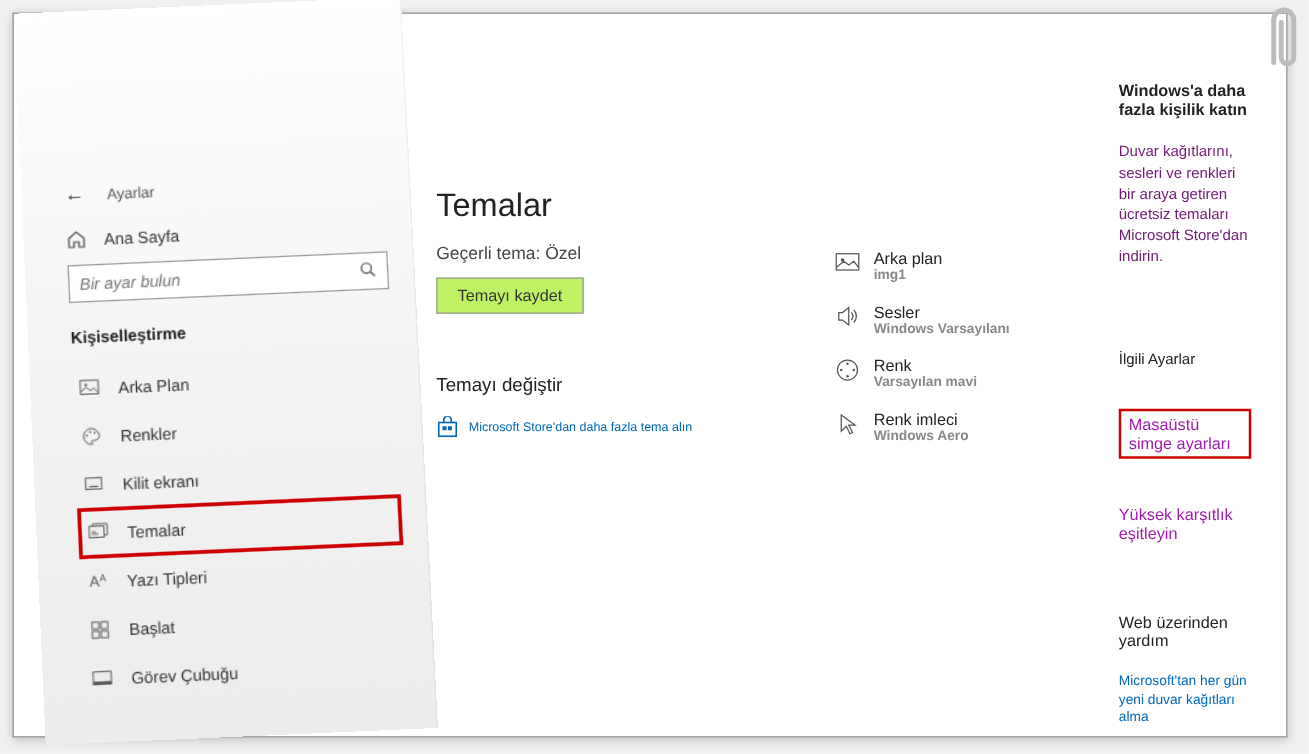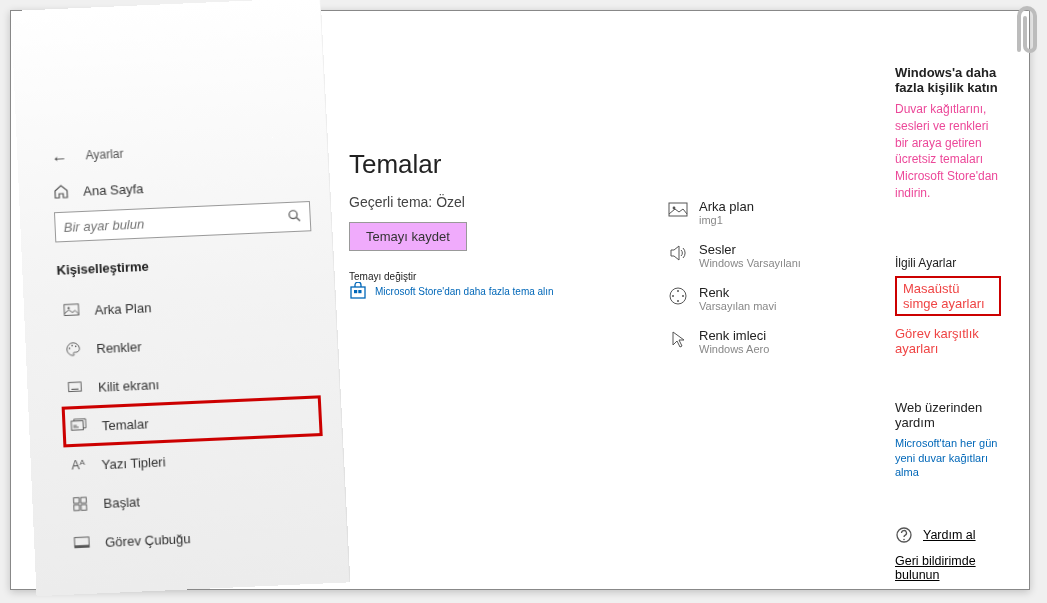--- a/index.html
+++ b/index.html
@@ -113,45 +113,45 @@
   .theme-preview .start div{background:rgba(255,255,255,0.12);}
   .theme-preview .aa{
     position:absolute; left:85px; top:72px;
     color:#fff; font-size:16px;
   }
   .clouds{position:absolute; top:16px; right:24px; width:50px; height:18px; background:#fff;
     border-radius:10px; box-shadow: -18px 6px 0 0 #fff, 20px 2px 0 -4px #fff;}
   .save-btn {
     display:inline-block;
     border:1px solid #999;
-    background:#f0abfc;
+    background:#bef264;
     padding:6px 16px;
     font-size:13px;
     color:#333;
     cursor:pointer;
-    margin-bottom: 20px;
-  }
-  .change-title { font-size:10px; color:#222; margin-bottom:0; }
+    margin-bottom: 49px;
+  }
+  .change-title { font-size:15px; color:#222; margin-bottom:16px; }
   .store-link { display:flex; align-items:center; gap:8px; color:#0067b8; font-size:10px; cursor:pointer; }
   .store-icon{width:18px;height:18px;}
 
   
   .col-mid { width: 200px; margin-top: 160px; display:flex; flex-direction:column; gap:16px; }
   .prop-row { display:flex; gap:10px; cursor:pointer; }
   .prop-icon { width:22px; height:22px; color:#555; display:flex; align-items:center; justify-content:center;}
   .prop-main { display:flex;flex-direction:column; }
   .prop-label { font-size:13px; color:#222; }
-  .prop-value { font-size:11px; color:#888; }
+  .prop-value { font-size:11px; color:#888;font-weight:bold; }
 
   
-  .col-right { flex:1; padding-top: 26px; display:flex; flex-direction:column; }
+  .col-right { flex:1; padding-top: 26px; display:flex; flex-direction:column;gap:12px; }
   .promo-title { font-size:13px; font-weight:600; color:#222; margin-bottom:6px; }
-  .promo-text { font-size:12px; color:#ec4899; line-height:1.4; margin-bottom: 54px; max-width:210px;}
+  .promo-text { font-size:12px; color:#701a75; line-height:1.4; margin-bottom: 54px; max-width:210px;}
   .related-title { font-size:12px; color:#222; margin-bottom:6px; }
-  .link { color:#ef4444; font-size:13px; cursor:pointer; margin-bottom:10px; display:block;}
+  .link { color:#a21caf; font-size:13px; cursor:pointer; margin-bottom:10px; display:block;margin-top:15px;}
   .link.highlighted { border:2px solid #cc0000; padding:3px 6px; display:inline-block; margin-bottom:10px;}
   .web-help-title { font-size:13px; color:#222; margin-bottom:6px; margin-top:34px;}
   .help-link { color:#0067b8; font-size:11px; line-height:1.35; cursor:pointer; display:block; max-width:190px;}
   .footer-links { margin-top:46px; display:flex; flex-direction:column; gap:10px;}
   .footer-row { display:flex; align-items:center; gap:10px; font-size:12.5px; color:#555;}
   .footer-row .lbl { color:#000000;text-decoration:underline;}
   .footer-icon{width:18px;height:18px;color:#555;}
 </style>
 </head>
 <body>
@@ -323,21 +323,21 @@
         </span>
       </div>
     </div>
 
     <div class="col-right">
       <div class="promo-title">Windows'a daha fazla kişilik katın</div>
       <div class="promo-text">Duvar kağıtlarını, sesleri ve renkleri bir araya getiren ücretsiz temaları Microsoft Store'dan indirin.</div>
 
       <div class="related-title">İlgili Ayarlar</div>
       <span class="link highlighted">Masaüstü simge ayarları</span>
-      <span class="link">Görev karşıtlık ayarları</span>
+      <span class="link">Yüksek karşıtlık eşitleyin</span>
 
       <div class="web-help-title">Web üzerinden yardım</div>
       <span class="help-link">Microsoft'tan her gün yeni duvar kağıtları alma</span>
 
       <div class="footer-links">
         <div class="footer-row">
           <span class="footer-icon"><svg viewBox="0 0 18 18">
                 <circle cx="9" cy="9" r="7" fill="none" stroke="#555" stroke-width="1.3"></circle>
                 <path d="M6.5 7 a2.5 2.5 0 1 1 3.5 2.3 c-.7.3-1 .7-1 1.7" fill="none" stroke="#555" stroke-width="1.3"></path>
                 <circle cx="9" cy="13.5" r=".8" fill="#555"></circle>

